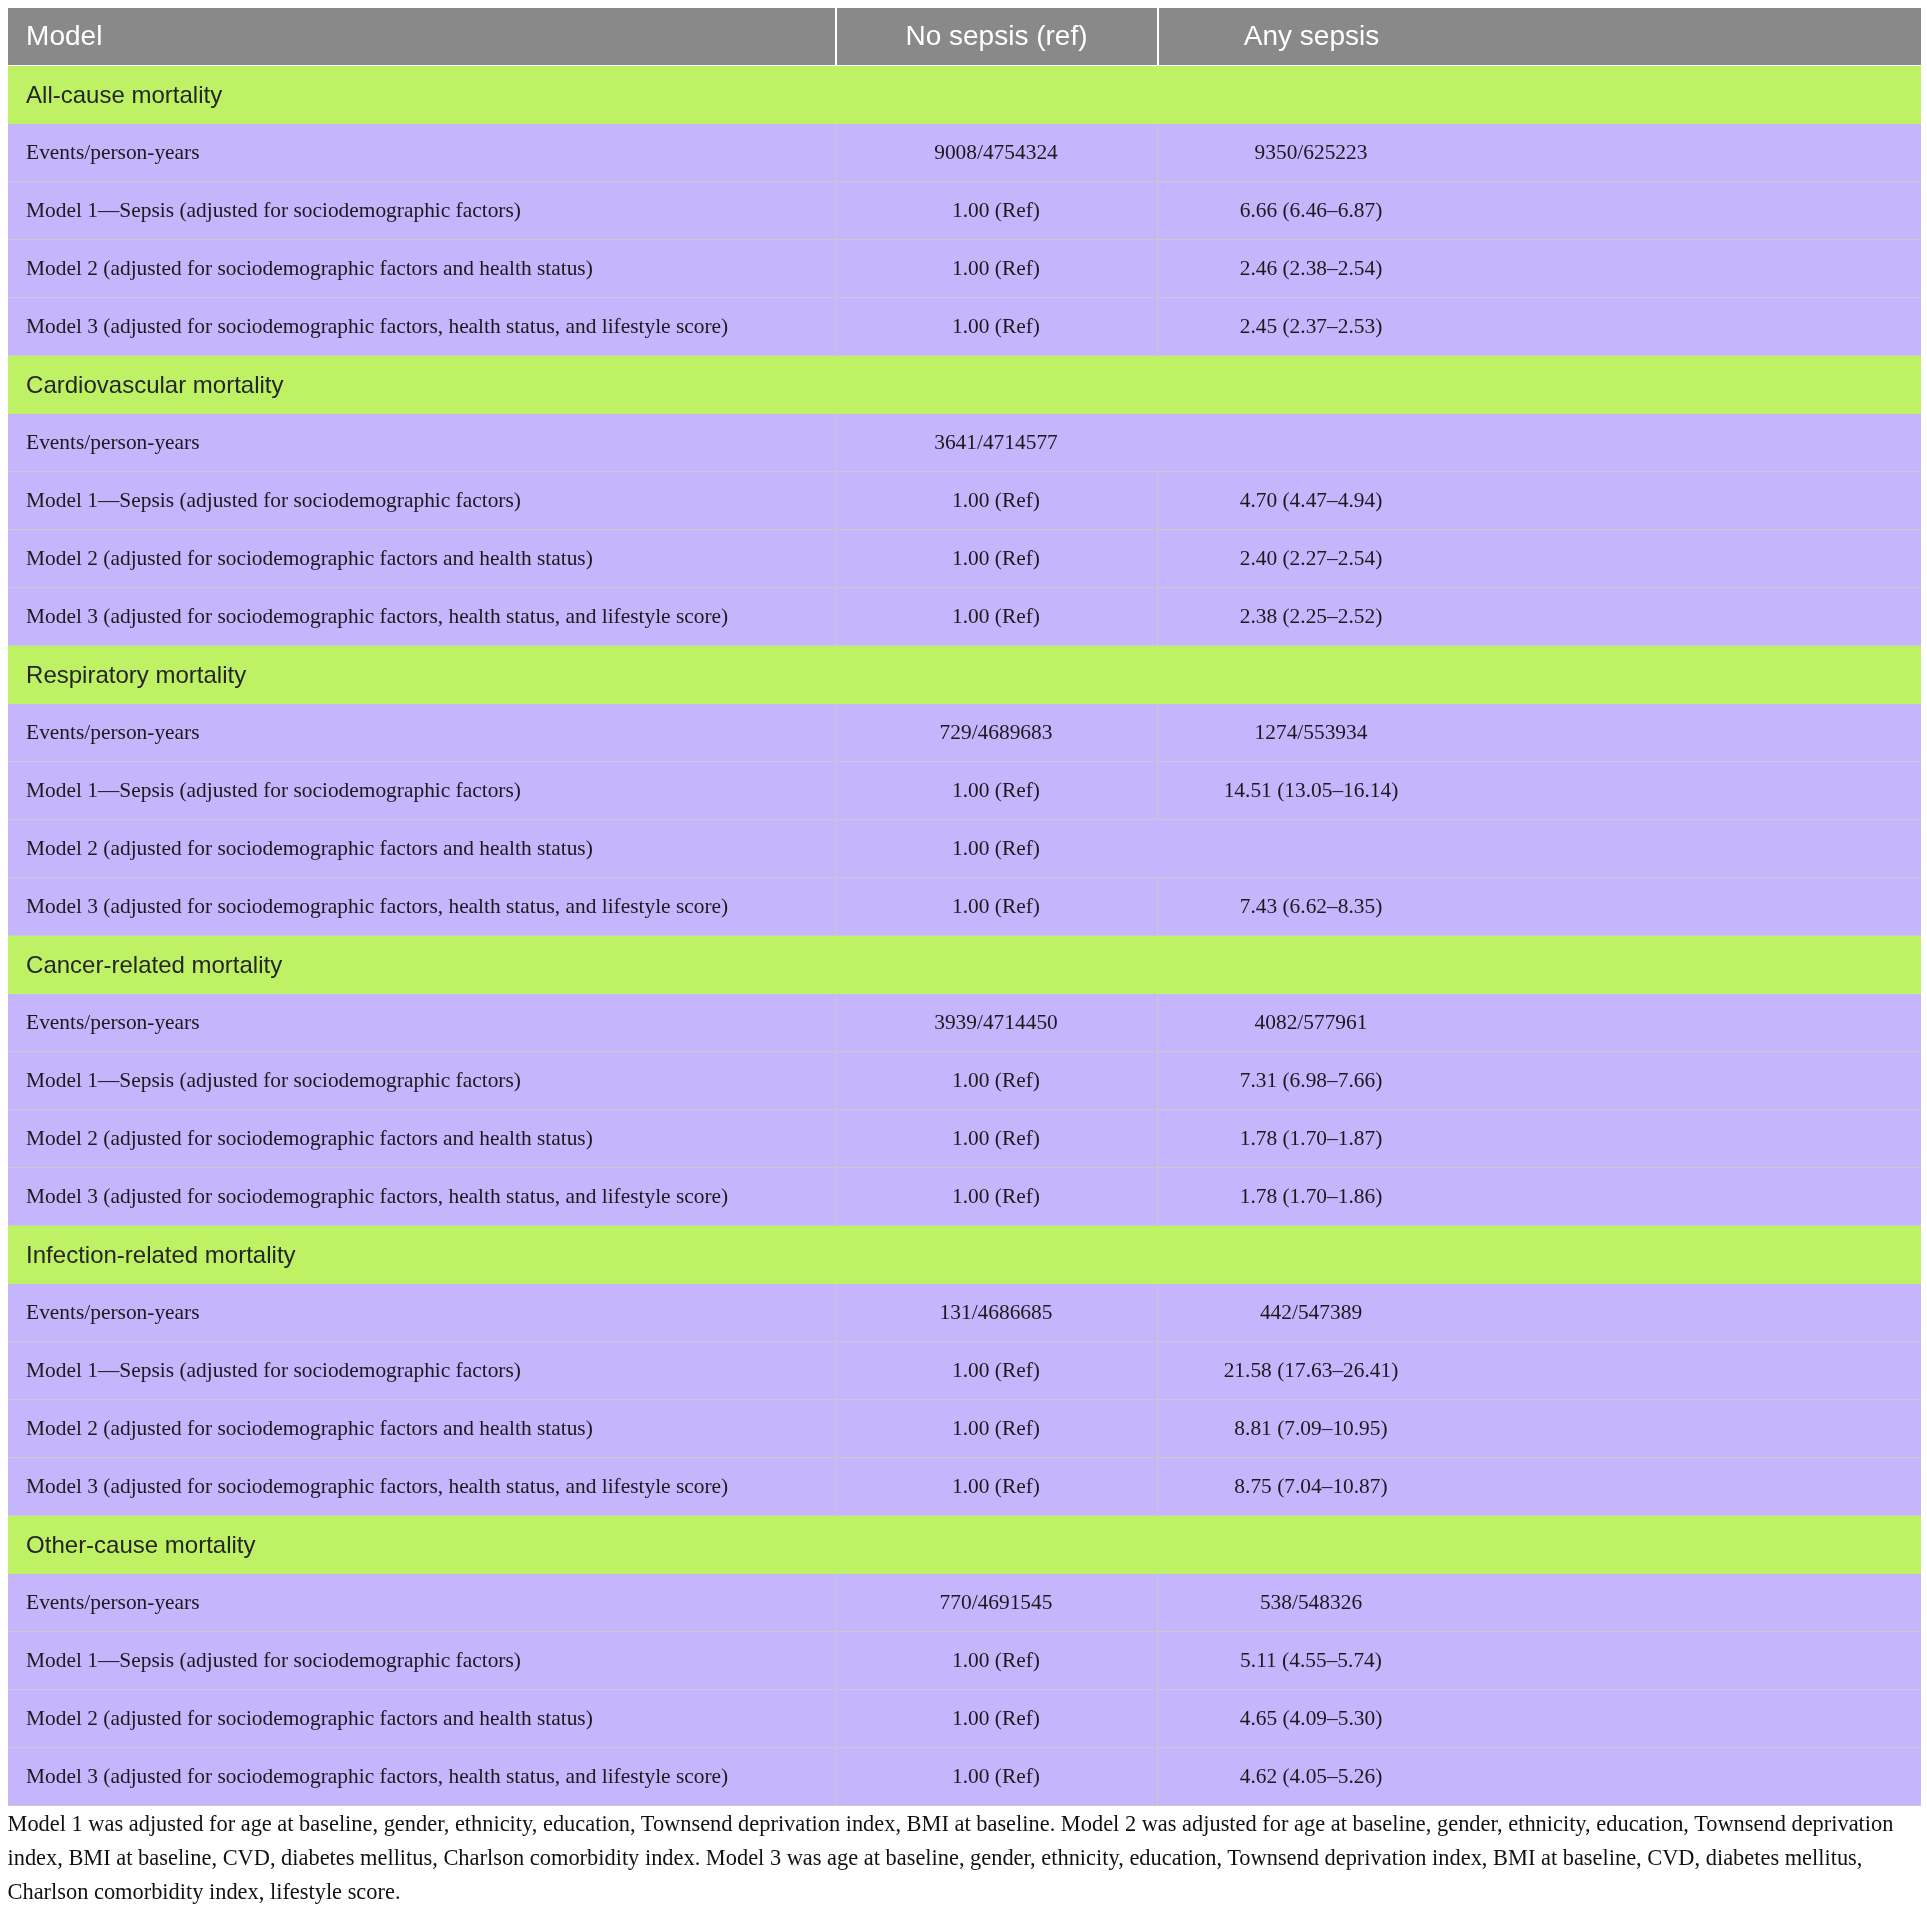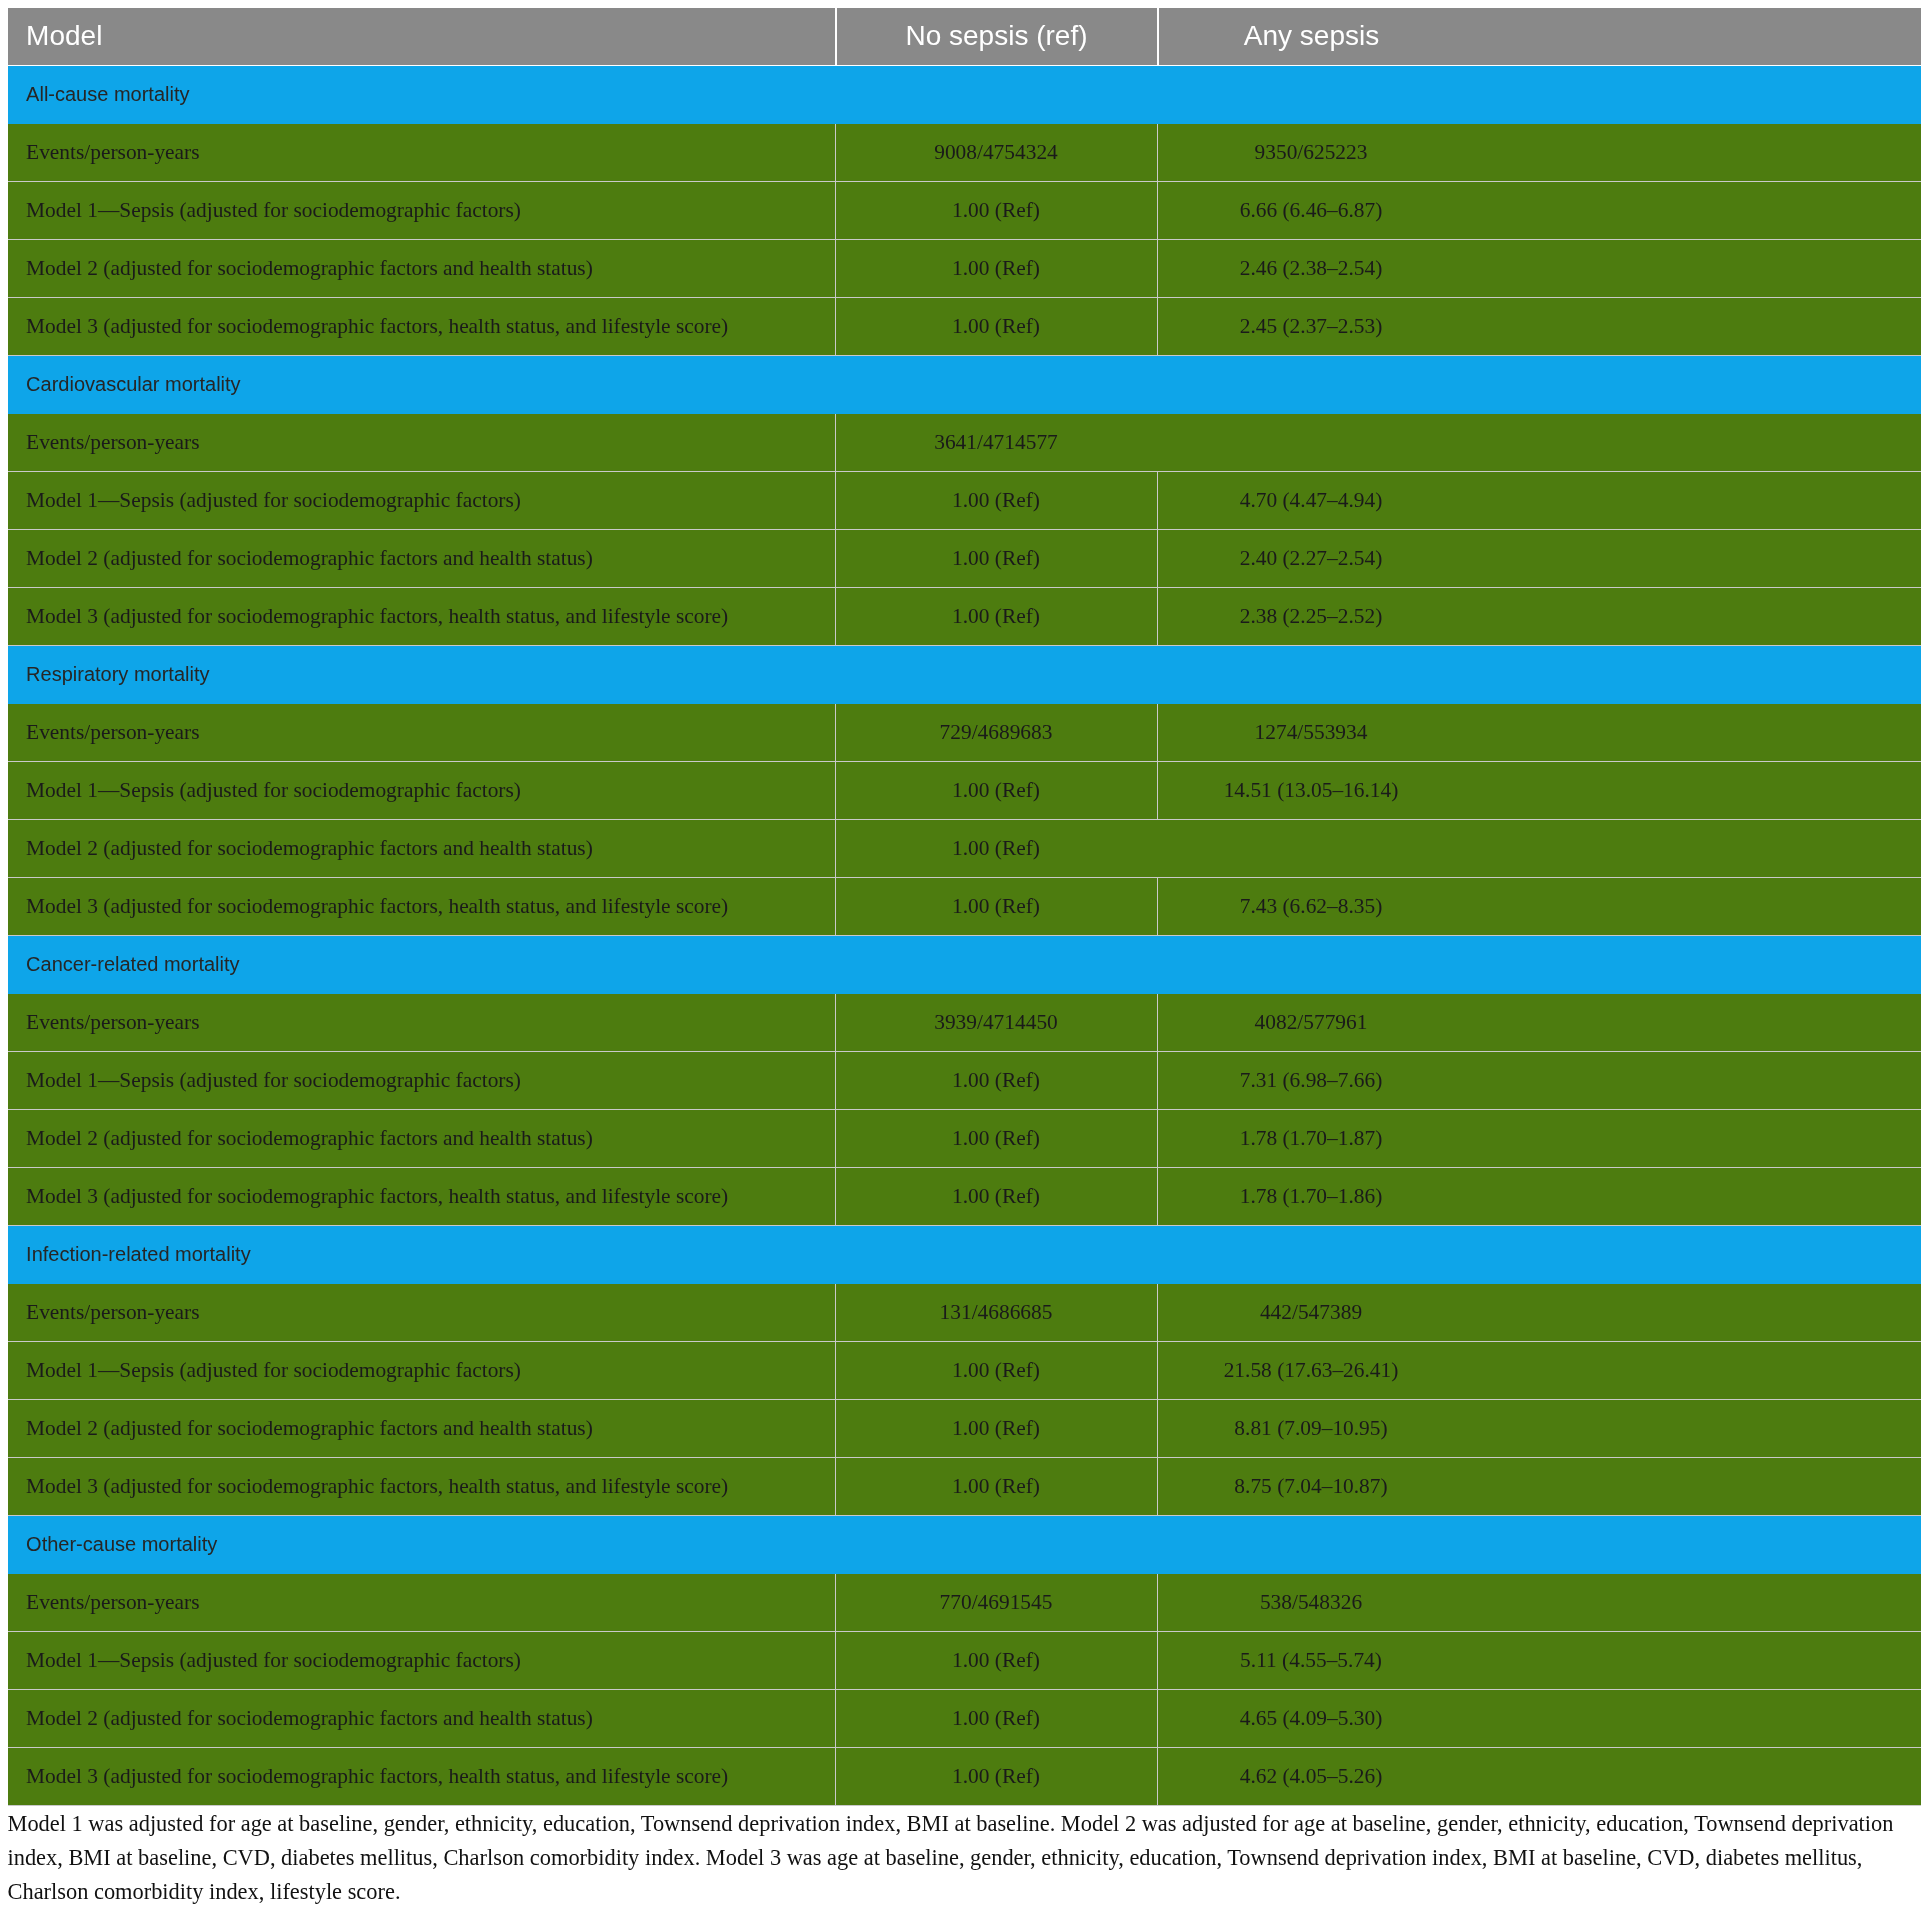--- a/index.html
+++ b/index.html
@@ -30,33 +30,33 @@
     color: #ffffff;
     font-family: "Liberation Sans", sans-serif;
     font-size: 28px;
   }
   .header-cell.c1 { padding-left: 18.6px; }
   .header-cell.center { justify-content: center; }
   .header-cell + .header-cell { border-left: 2.8px solid #ffffff; }
 
   
   .section-row {
-    background: #0ea5e9;
+    background: #bef264;
     height: 58px;
     display: flex;
     align-items: center;
     padding-left: 18.6px;
     font-family: "Liberation Sans", sans-serif;
-    font-size: 20px;
+    font-size: 24px;
     color: #262626;
   }
 
   
   .data-row {
-    background: #4d7c0f;
+    background: #c4b5fd;
     border-bottom: 0.9px solid #c9c9c9;
   }
   .data-row .cell {
     height: 57px;
     display: flex;
     align-items: center;
     font-size: 21.4px;
     color: #1a1a1a;
     white-space: nowrap;
   }

